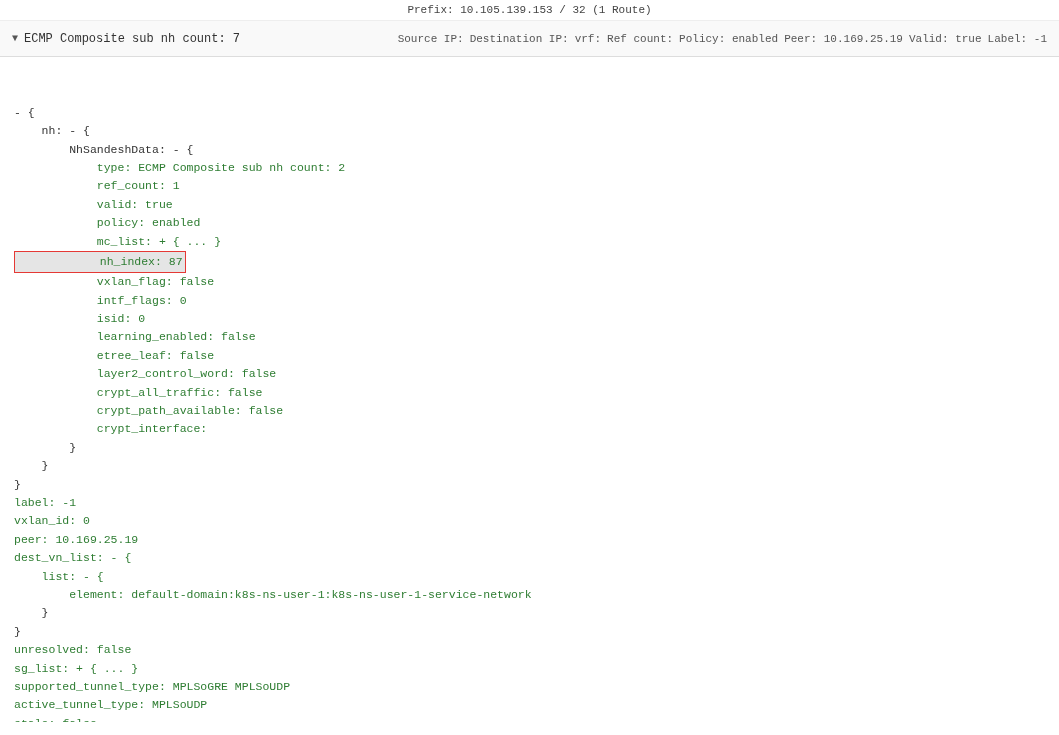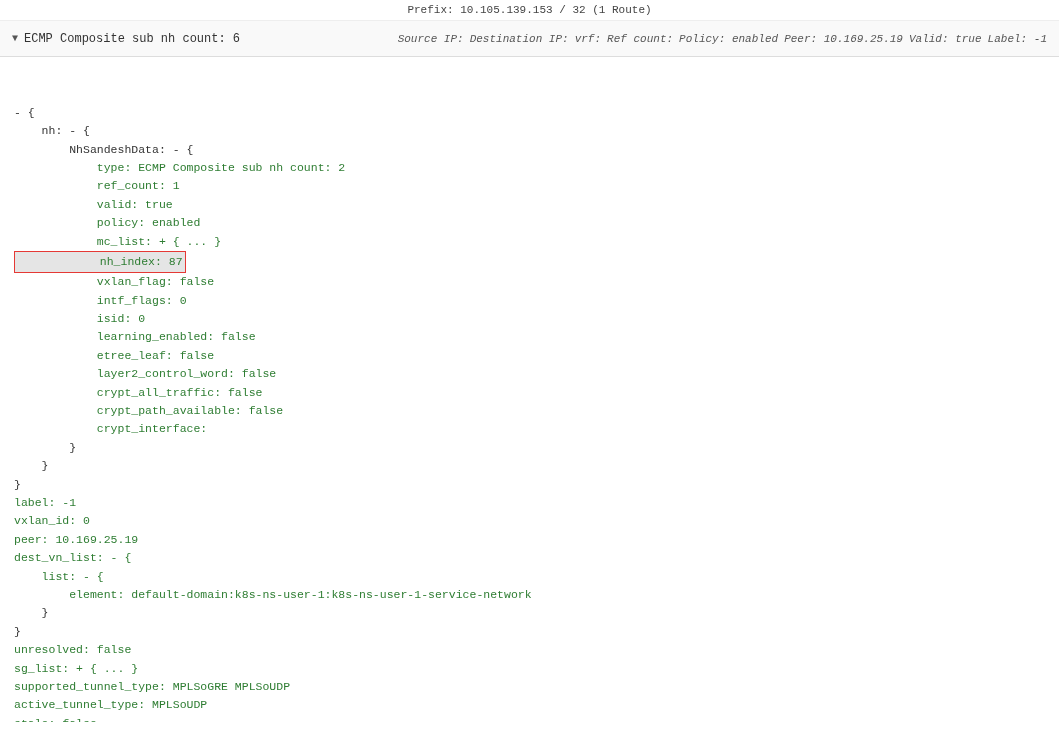--- a/index.html
+++ b/index.html
@@ -33,21 +33,20 @@
     .chevron-icon {
       font-size: 10px;
       color: #555;
     }
     .header-right {
       font-size: 11px;
       color: #555;
       display: flex;
       gap: 6px;
       align-items: center;
-      font-style: italic;
     }
     .header-right span {
       white-space: nowrap;
     }
 
     
     .prefix-bar {
       text-align: center;
       padding: 4px 12px;
       font-size: 11px;
@@ -88,21 +87,21 @@
 </head>
 <body>
 
 <div class="prefix-bar">
   <span>Prefix: 10.105.139.153 / 32 (1 Route)</span>
 </div>
 
 <div class="header-bar">
   <div class="header-left">
     <span class="chevron-icon">▼</span>
-    <span>ECMP Composite sub nh count: 6</span>
+    <span>ECMP Composite sub nh count: 7</span>
   </div>
   <div class="header-right">
     <span>Source IP:</span>
     <span>Destination IP:</span>
     <span>vrf:</span>
     <span>Ref count:</span>
     <span>Policy: enabled</span>
     <span>Peer: 10.169.25.19</span>
     <span>Valid: true</span>
     <span>Label: -1</span>

